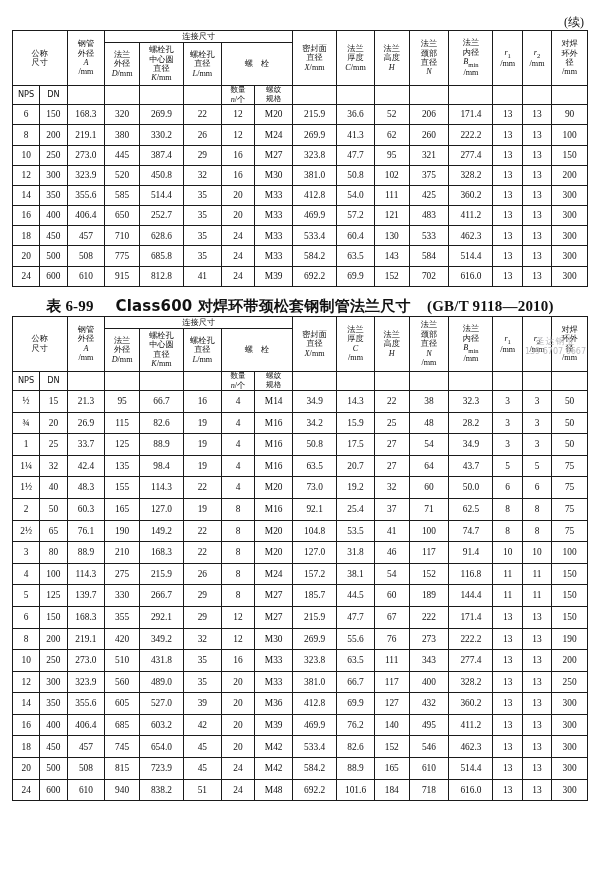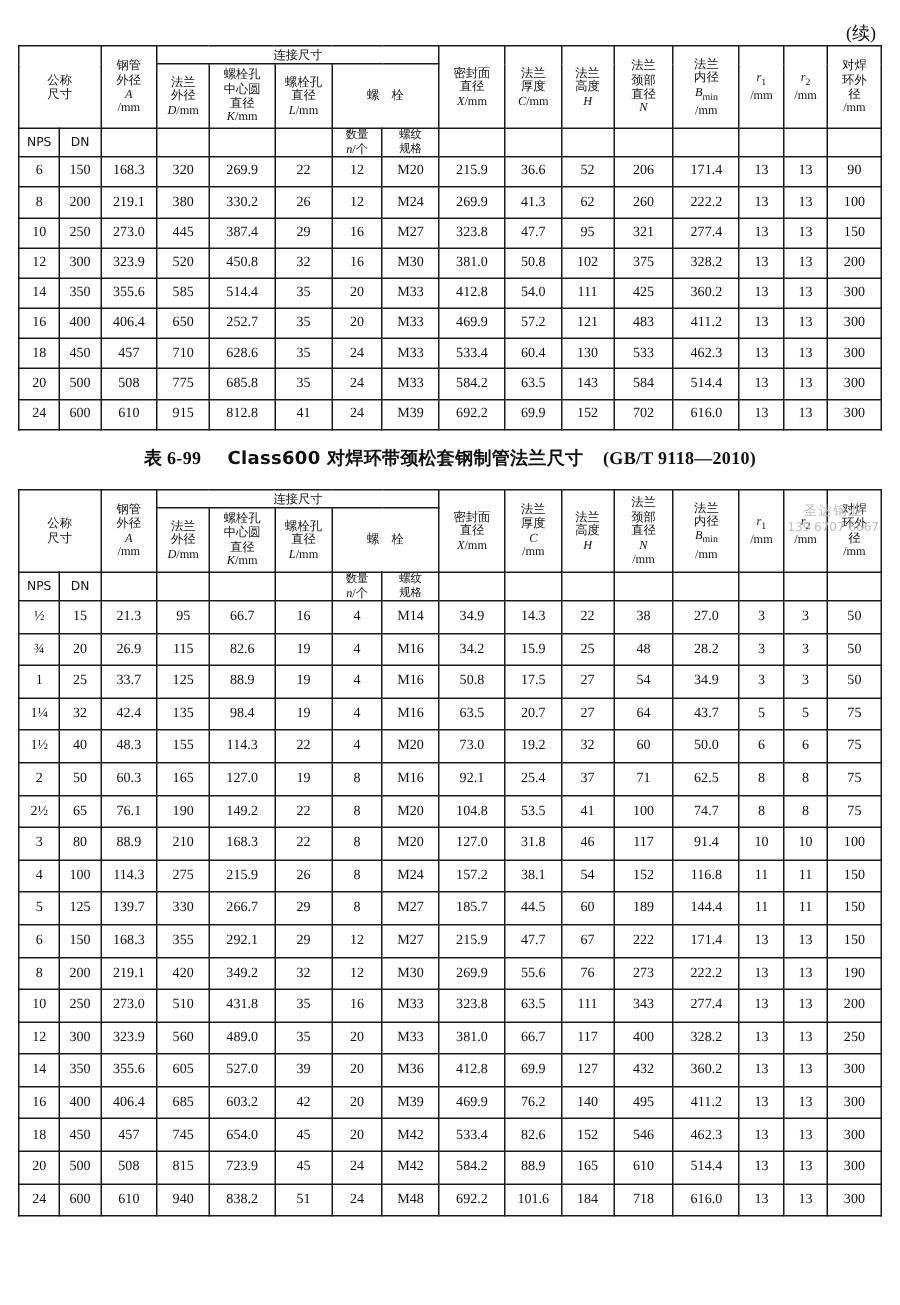--- a/index.html
+++ b/index.html
@@ -56,35 +56,35 @@
     height: 19.2px;
     font-size: 9.4px;
   }
   .body-row2 td {
     height: 20.6px;
     font-size: 9.4px;
   }
   .sub { font-size: 6.6px; vertical-align: sub; }
   .ital { font-style: italic; }
   .cn { font-family: "DejaVu Sans", sans-serif; font-size: 8.2px; }
-  .cn2 { font-family: Liberation Serif, serif; font-size: 7.6px; }
+  .cn2 { font-family: Liberation Mono, monospace; font-size: 7.6px; }
   .stackcell {
     display: flex;
     flex-direction: column;
     justify-content: center;
     align-items: center;
     height: 100%;
     line-height: 1.15;
   }
   .caption {
     text-align: center;
     font-family: "DejaVu Sans", sans-serif;
-    font-size: 12px;
+    font-size: 15px;
     font-weight: bold;
-    margin: 10px 0 12px 0;
+    margin: 10px 0 0 0;
     letter-spacing: 0.2px;
   }
   .caption .lat { font-family: "Liberation Serif", serif; }
   .watermark {
     position: absolute;
     right: 14px;
     top: 336px;
     text-align: center;
     color: #b9b9bd;
     font-family: "DejaVu Sans", sans-serif;
@@ -591,21 +591,21 @@
           <td>21.3</td>
           <td>95</td>
           <td>66.7</td>
           <td>16</td>
           <td>4</td>
           <td>M14</td>
           <td>34.9</td>
           <td>14.3</td>
           <td>22</td>
           <td>38</td>
-          <td>27.0</td>
+          <td>32.3</td>
           <td>3</td>
           <td>3</td>
           <td>50</td>
         </tr>
       <tr class="body-row2">
           <td>¾</td>
           <td>20</td>
           <td>26.9</td>
           <td>115</td>
           <td>82.6</td>

